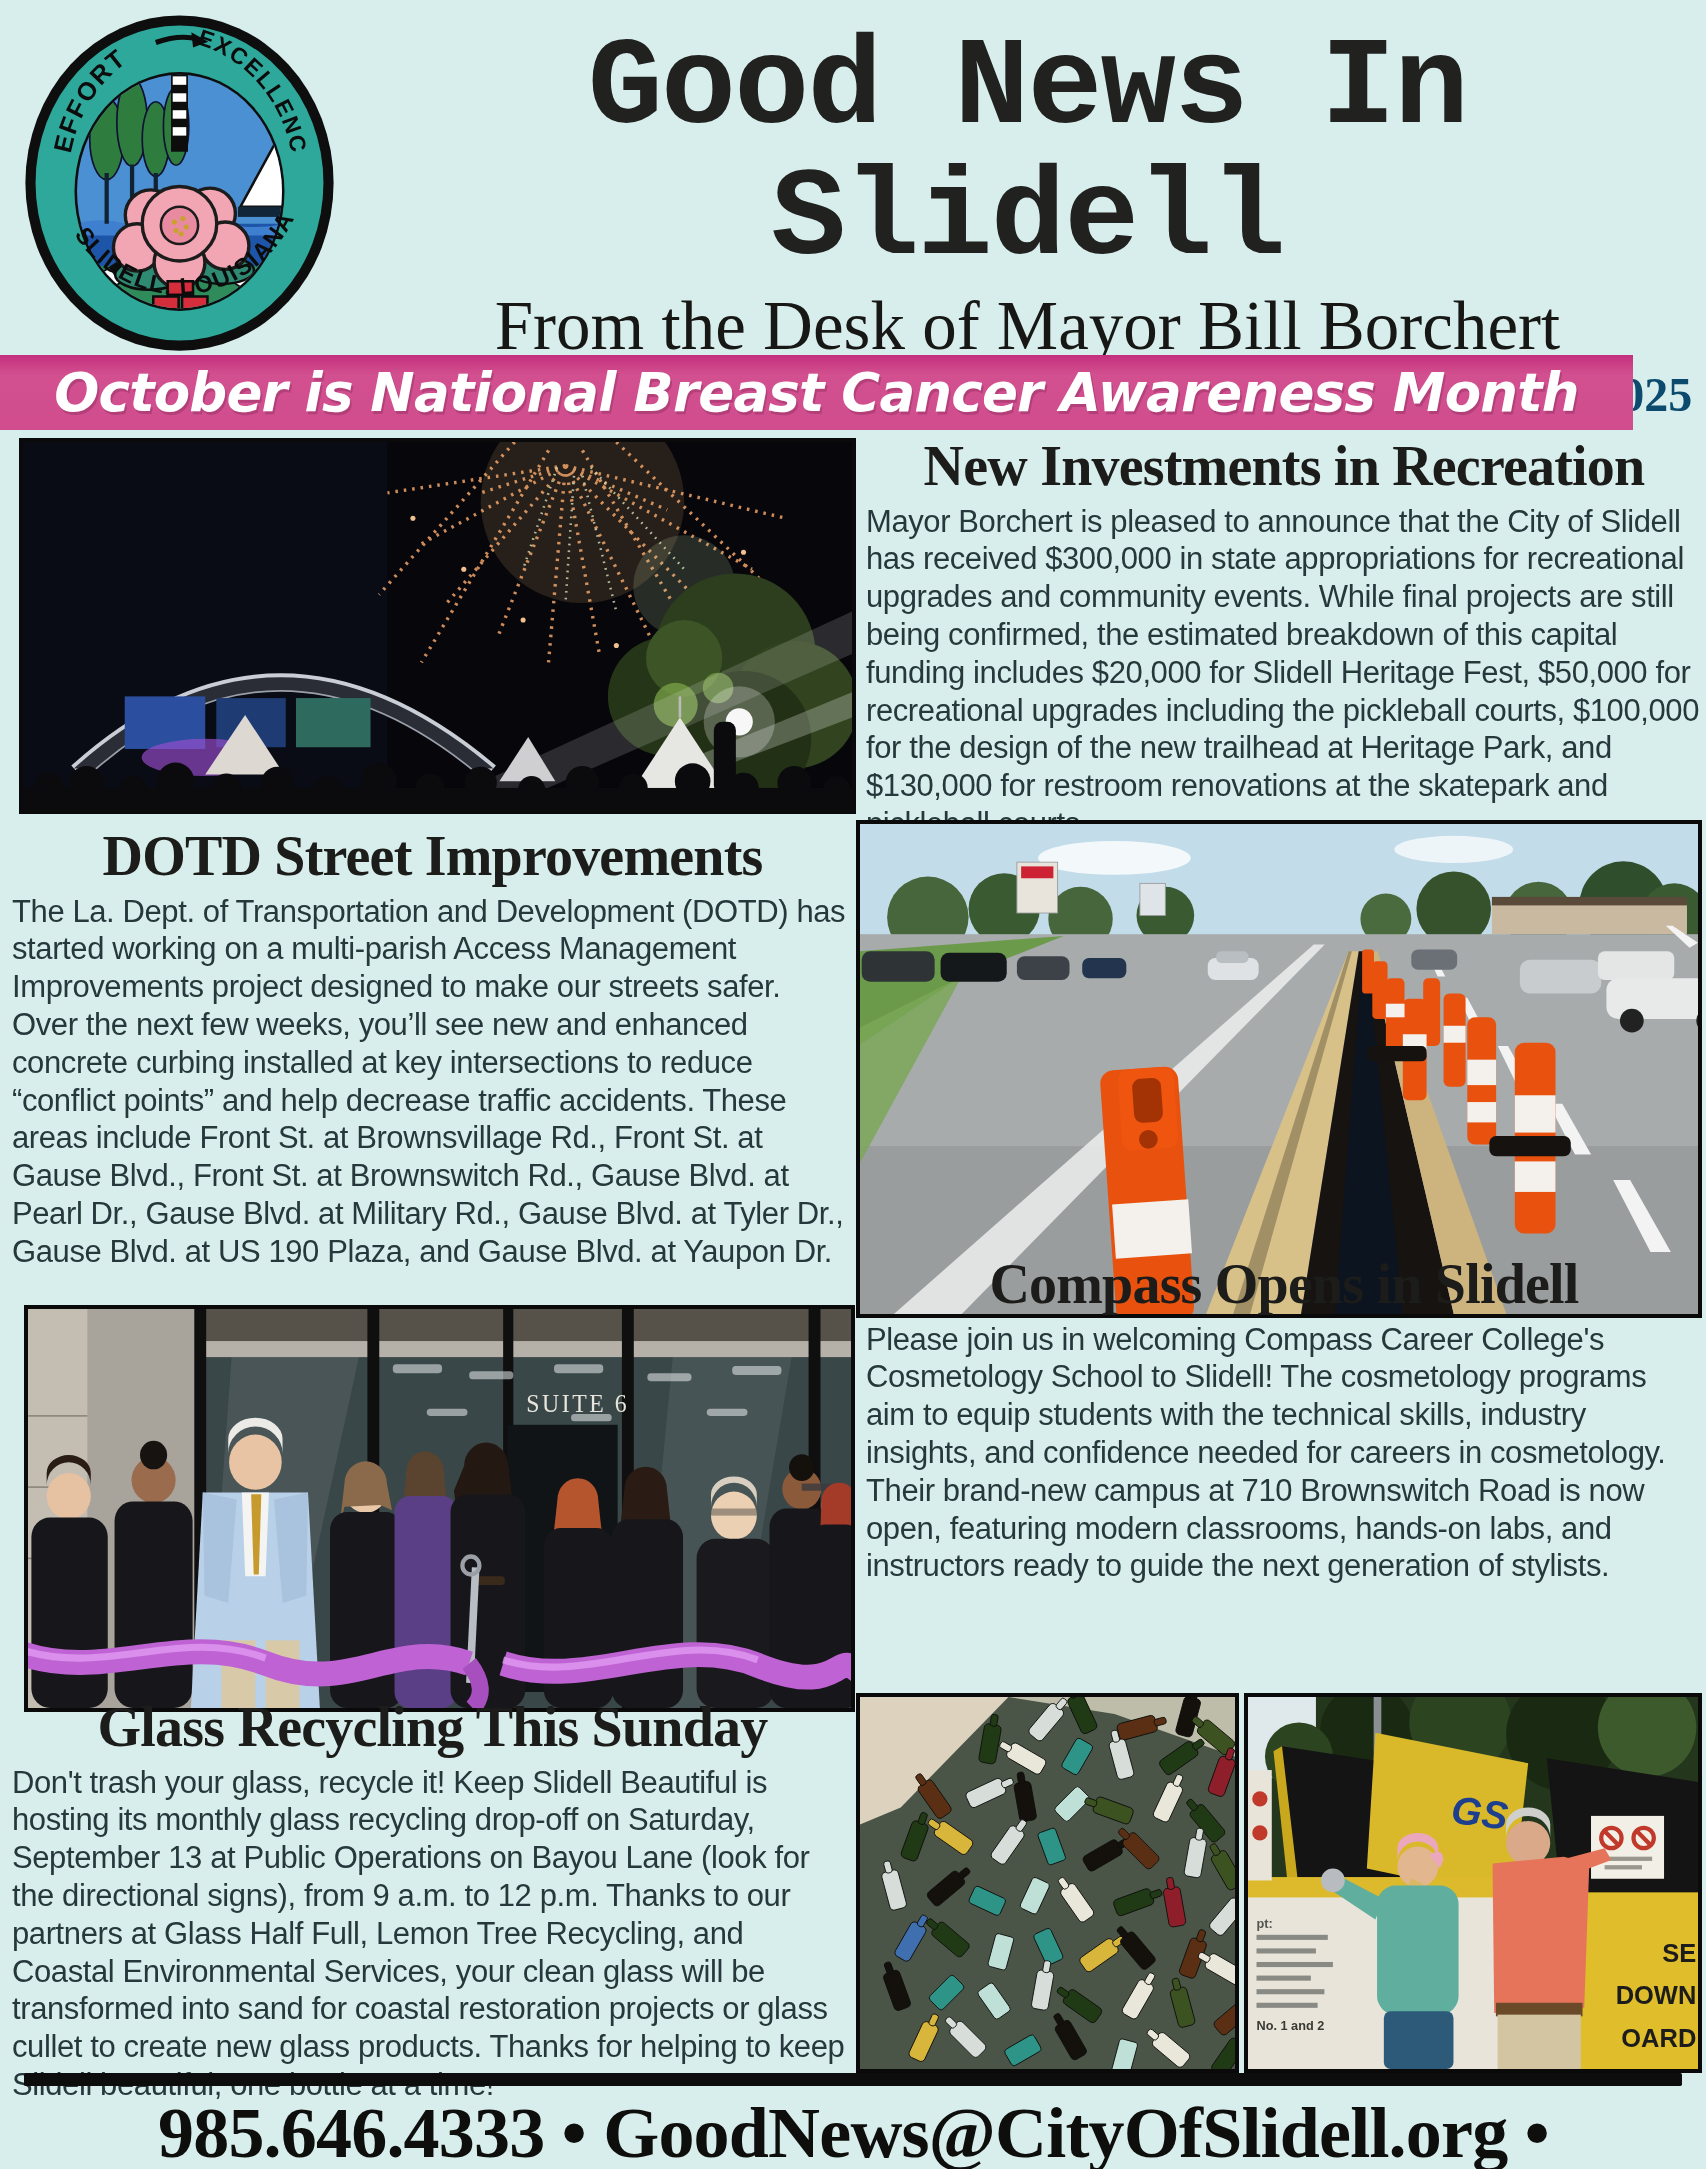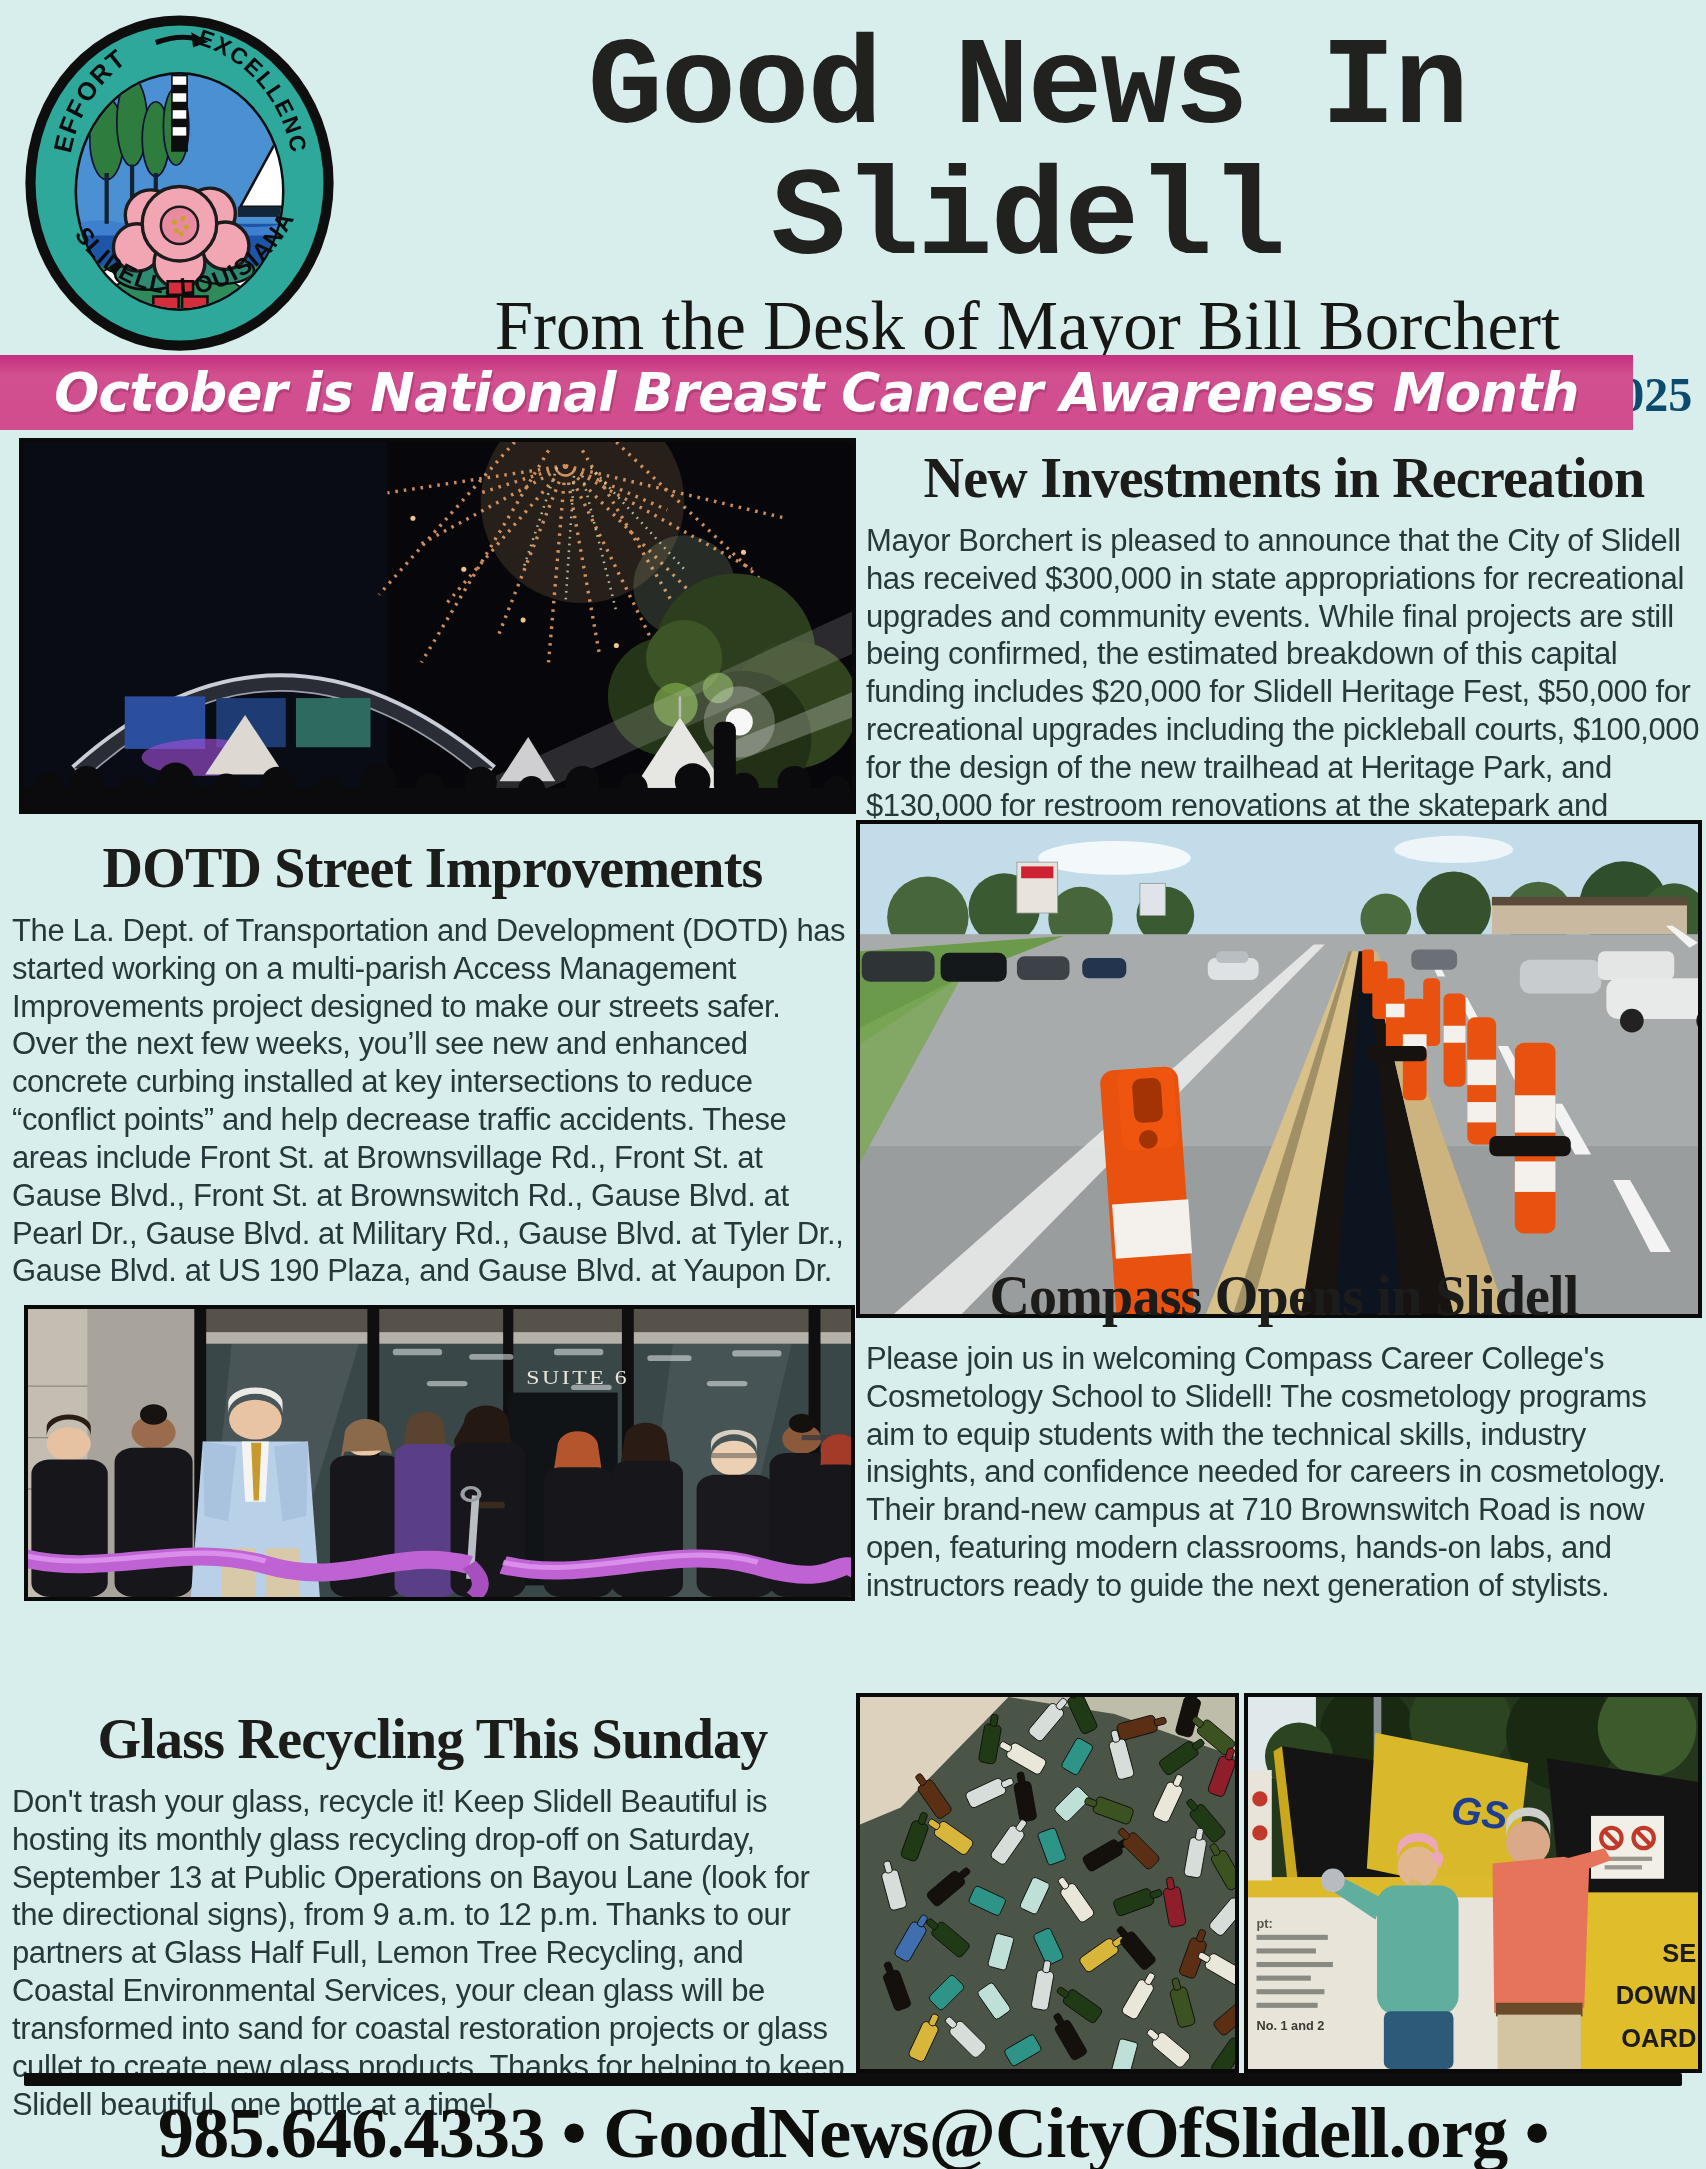--- a/index.html
+++ b/index.html
@@ -20,26 +20,26 @@
           background:linear-gradient(180deg,#c42f7e 0%,#d2508f 26%,#d14d8e 100%);
           display:flex;align-items:center;justify-content:center;}
   .banner span{font-family:"DejaVu Sans","Liberation Sans",sans-serif;font-style:italic;font-weight:700;
                font-size:53px;color:#ffffff;white-space:nowrap;letter-spacing:-0.8px;
                text-shadow:1.7px 2.5px 0 rgba(90,20,60,.25);}
   
   .photo{border:4.2px solid #0a0a0a;box-sizing:border-box;background:#000;}
   .photo svg{display:block;width:100%;height:100%;}
   .ph-fireworks{left:18.6px;top:438px;width:837px;height:376px;}
   .ph-road{left:856px;top:820px;width:846px;height:498px;}
-  .ph-ribbon{left:24px;top:1305px;width:831px;height:296px;}
+  .ph-ribbon{left:24px;top:1305px;width:831px;height:407px;}
   .ph-glass{left:856px;top:1693px;width:383px;height:380px;}
   .ph-dropoff{left:1244px;top:1693px;width:458px;height:380px;}
   
   .section h2{font-family:"Liberation Serif",serif;font-weight:700;font-size:56px;line-height:1.0;
-              text-align:center;margin:16px;color:#1c1c1a;letter-spacing:-0.8px;}
+              text-align:center;margin:4px;color:#1c1c1a;letter-spacing:-0.8px;}
   .section p{font-size:31px;line-height:1.22;color:#26383b;margin:8.5px 0 0;letter-spacing:-0.4px;}
   .sec-recreation{left:866px;top:434px;width:836px;}
   .sec-dotd{left:12px;top:824px;width:841px;}
   .sec-compass{left:866px;top:1252px;width:836px;}
   .sec-glass{left:12px;top:1695px;width:841px;}
   
   .rule{left:24px;top:2073px;width:1658px;height:12.7px;background:#0d0d0d;border-radius:1.7px;}
   .footer{left:0;top:2092px;width:1707px;text-align:center;}
   .footer span{font-family:"Liberation Serif",serif;font-weight:700;font-size:72px;color:#0e0e0c;
                letter-spacing:-0.8px;}

